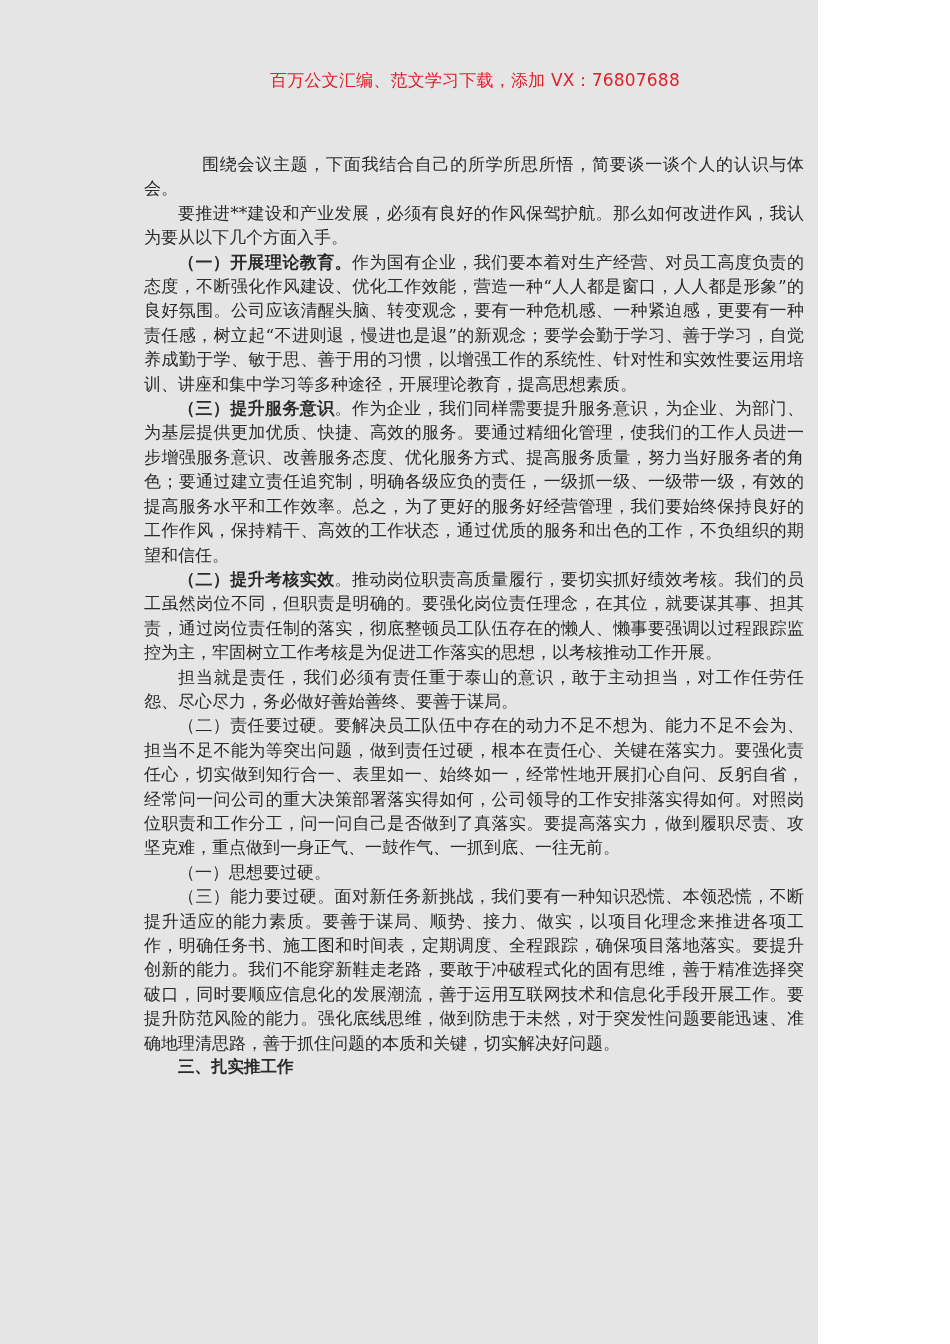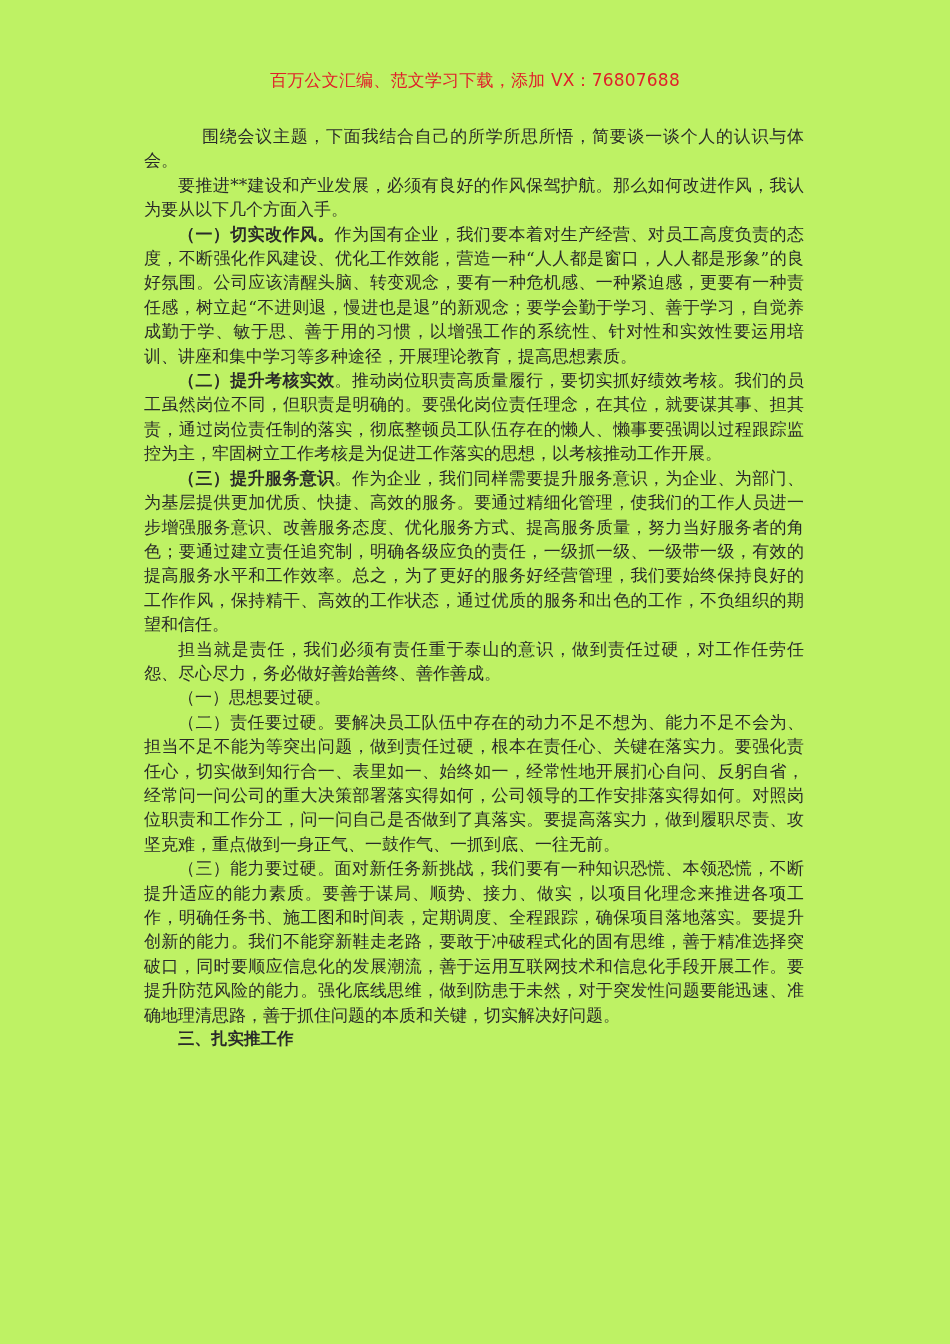--- a/index.html
+++ b/index.html
@@ -1,47 +1,47 @@
 <!DOCTYPE html>
 <html><head>
 <meta charset="utf-8">
 <style>
   html, body { margin: 0; padding: 0; background: #ffffff; }
   body { width: 950px; height: 1344px; position: relative; overflow: hidden; }
-  .page { position: absolute; left: 0; top: 0; width: 950px; height: 1344px; background: #bef264; }
+  .page { position: absolute; left: 0; top: 0; width: 818px; height: 1344px; background: #e5e5e5; }
   .header {
     position: absolute; left: 0; top: 66px; width: 950px; text-align: center;
     color: #e0202a; font-family: "DejaVu Sans", "Liberation Sans", sans-serif;
     font-size: 17px; line-height: 28px; letter-spacing: 0.2px;
   }
   .content {
     position: absolute; left: 144px; top: 124px; width: 660px;
     font-family: "DejaVu Serif", "Liberation Serif", serif;
     font-size: 17px; line-height: 24.4px; color: #2a2a2a;
     text-align: justify;
   }
   .content p { margin: 0; text-indent: 34px; }
-  .content p.first { text-indent: 58px; }
+  .content p.first { text-indent: 58px; margin-top: 28px; }
   .content p.heading { font-weight: bold; font-family: "DejaVu Sans", "Liberation Sans", sans-serif; font-size: 16.5px; }
   .content p .lead { font-weight: bold; font-family: "DejaVu Sans", "Liberation Sans", sans-serif; }
 </style>
 </head>
 <body>
 
 <div class="page">
   <div class="header">百万公文汇编、范文学习下载，添加 VX：76807688</div>
 
   <div class="content">
     <p class="first">围绕会议主题，下面我结合自己的所学所思所悟，简要谈一谈个人的认识与体会。</p>
 
     <p>要推进**建设和产业发展，必须有良好的作风保驾护航。那么如何改进作风，我认为要从以下几个方面入手。</p>
-    <p><span class="lead">（一）切实改作风。</span><span>作为国有企业，我们要本着对生产经营、对员工高度负责的态度，不断强化作风建设、优化工作效能，营造一种“人人都是窗口，人人都是形象”的良好氛围。公司应该清醒头脑、转变观念，要有一种危机感、一种紧迫感，更要有一种责任感，树立起“不进则退，慢进也是退”的新观念；要学会勤于学习、善于学习，自觉养成勤于学、敏于思、善于用的习惯，以增强工作的系统性、针对性和实效性要运用培训、讲座和集中学习等多种途径，开展理论教育，提高思想素质。</span></p>
+    <p><span class="lead">（一）开展理论教育。</span><span>作为国有企业，我们要本着对生产经营、对员工高度负责的态度，不断强化作风建设、优化工作效能，营造一种“人人都是窗口，人人都是形象”的良好氛围。公司应该清醒头脑、转变观念，要有一种危机感、一种紧迫感，更要有一种责任感，树立起“不进则退，慢进也是退”的新观念；要学会勤于学习、善于学习，自觉养成勤于学、敏于思、善于用的习惯，以增强工作的系统性、针对性和实效性要运用培训、讲座和集中学习等多种途径，开展理论教育，提高思想素质。</span></p>
+    <p><span class="lead">（三）提升服务意识</span><span>。作为企业，我们同样需要提升服务意识，为企业、为部门、为基层提供更加优质、快捷、高效的服务。要通过精细化管理，使我们的工作人员进一步增强服务意识、改善服务态度、优化服务方式、提高服务质量，努力当好服务者的角色；要通过建立责任追究制，明确各级应负的责任，一级抓一级、一级带一级，有效的提高服务水平和工作效率。总之，为了更好的服务好经营管理，我们要始终保持良好的工作作风，保持精干、高效的工作状态，通过优质的服务和出色的工作，不负组织的期望和信任。</span></p>
     <p><span class="lead">（二）提升考核实效</span><span>。推动岗位职责高质量履行，要切实抓好绩效考核。我们的员工虽然岗位不同，但职责是明确的。要强化岗位责任理念，在其位，就要谋其事、担其责，通过岗位责任制的落实，彻底整顿员工队伍存在的懒人、懒事要强调以过程跟踪监控为主，牢固树立工作考核是为促进工作落实的思想，以考核推动工作开展。</span></p>
-    <p><span class="lead">（三）提升服务意识</span><span>。作为企业，我们同样需要提升服务意识，为企业、为部门、为基层提供更加优质、快捷、高效的服务。要通过精细化管理，使我们的工作人员进一步增强服务意识、改善服务态度、优化服务方式、提高服务质量，努力当好服务者的角色；要通过建立责任追究制，明确各级应负的责任，一级抓一级、一级带一级，有效的提高服务水平和工作效率。总之，为了更好的服务好经营管理，我们要始终保持良好的工作作风，保持精干、高效的工作状态，通过优质的服务和出色的工作，不负组织的期望和信任。</span></p>
 
-    <p>担当就是责任，我们必须有责任重于泰山的意识，做到责任过硬，对工作任劳任怨、尽心尽力，务必做好善始善终、善作善成。</p>
+    <p>担当就是责任，我们必须有责任重于泰山的意识，敢于主动担当，对工作任劳任怨、尽心尽力，务必做好善始善终、要善于谋局。</p>
+    <p>（二）责任要过硬。要解决员工队伍中存在的动力不足不想为、能力不足不会为、担当不足不能为等突出问题，做到责任过硬，根本在责任心、关键在落实力。要强化责任心，切实做到知行合一、表里如一、始终如一，经常性地开展扪心自问、反躬自省，经常问一问公司的重大决策部署落实得如何，公司领导的工作安排落实得如何。对照岗位职责和工作分工，问一问自己是否做到了真落实。要提高落实力，做到履职尽责、攻坚克难，重点做到一身正气、一鼓作气、一抓到底、一往无前。</p>
     <p>（一）思想要过硬。</p>
-    <p>（二）责任要过硬。要解决员工队伍中存在的动力不足不想为、能力不足不会为、担当不足不能为等突出问题，做到责任过硬，根本在责任心、关键在落实力。要强化责任心，切实做到知行合一、表里如一、始终如一，经常性地开展扪心自问、反躬自省，经常问一问公司的重大决策部署落实得如何，公司领导的工作安排落实得如何。对照岗位职责和工作分工，问一问自己是否做到了真落实。要提高落实力，做到履职尽责、攻坚克难，重点做到一身正气、一鼓作气、一抓到底、一往无前。</p>
     <p>（三）能力要过硬。面对新任务新挑战，我们要有一种知识恐慌、本领恐慌，不断提升适应的能力素质。要善于谋局、顺势、接力、做实，以项目化理念来推进各项工作，明确任务书、施工图和时间表，定期调度、全程跟踪，确保项目落地落实。要提升创新的能力。我们不能穿新鞋走老路，要敢于冲破程式化的固有思维，善于精准选择突破口，同时要顺应信息化的发展潮流，善于运用互联网技术和信息化手段开展工作。要提升防范风险的能力。强化底线思维，做到防患于未然，对于突发性问题要能迅速、准确地理清思路，善于抓住问题的本质和关键，切实解决好问题。</p>
 
     <p class="heading">三、扎实推工作</p>
   </div>
 </div>
 
 </body></html>

